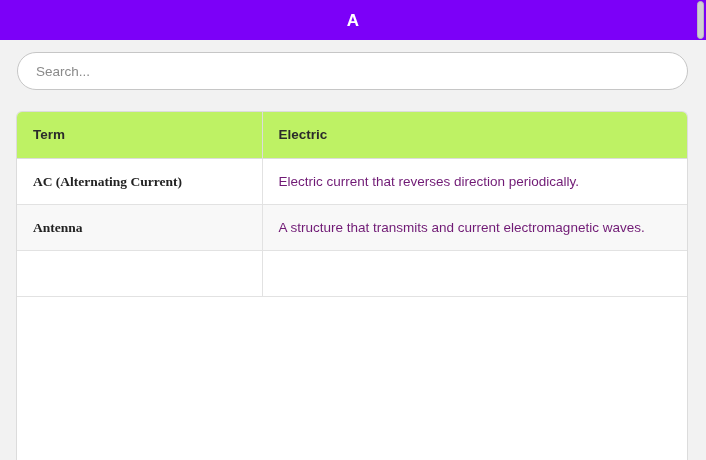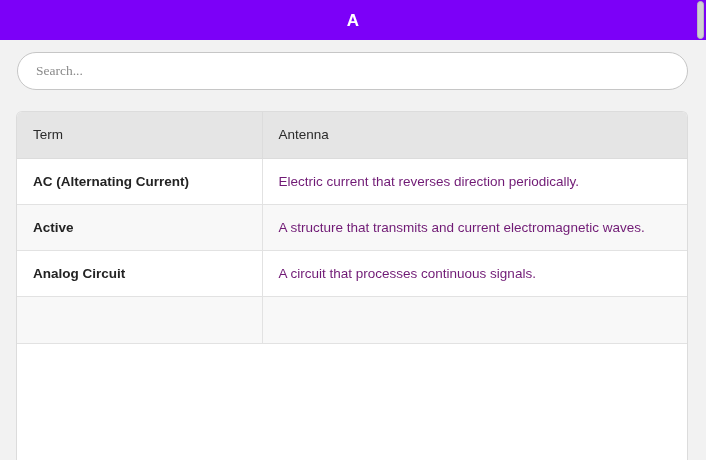--- a/index.html
+++ b/index.html
@@ -75,21 +75,21 @@
     height: 38px;
   }
   .search-input {
     width: 100%;
     height: 100%;
     box-sizing: border-box;
     border: 1px solid #c6c6c6;
     border-radius: 20px;
     background: #ffffff;
     padding: 0 18px;
-    font-family: Liberation Serif, serif;
+    font-family: Liberation Sans, sans-serif;
     font-size: 13.5px;
     color: #0c4a6e;
     outline: none;
   }
   .search-input::placeholder {
     color: #8a8a8a;
     opacity: 1;
   }
 
   
@@ -108,24 +108,24 @@
   }
   table.glossary {
     width: 100%;
     border-collapse: collapse;
     table-layout: fixed;
   }
   table.glossary col.col-term { width: 245px; }
   table.glossary col.col-meaning { width: auto; }
 
   table.glossary th {
-    background: #e5e5e5;
+    background: #bef264;
     text-align: left;
     font-size: 13.5px;
-    font-weight: normal;
+    font-weight: bold;
     color: #2b2b2b;
     padding: 15px 16px 16px 16px;
     border-bottom: 1px solid #dcdcdc;
     box-sizing: border-box;
     vertical-align: middle;
   }
   table.glossary th.th-term { border-right: 1px solid #dcdcdc; }
 
   table.glossary td {
     font-size: 13.5px;
@@ -133,20 +133,21 @@
     padding: 13px 16px;
     border-bottom: 1px solid #e2e2e2;
     vertical-align: middle;
     line-height: 1.42;
     box-sizing: border-box;
   }
   table.glossary td.cell-term {
     font-weight: bold;
     color: #232323;
     border-right: 1px solid #e2e2e2;
+    font-family: Liberation Serif, serif;
   }
   table.glossary tbody tr:nth-child(odd) { background: #ffffff; }
   table.glossary tbody tr:nth-child(even) { background: #f8f8f8; }
 
   table.glossary tbody tr.row-tall td { padding-top: 13px; padding-bottom: 13px; }
 </style>
 </head>
 <body>
 
 <div class="app">
@@ -161,35 +162,31 @@
 
   <div class="table-wrap">
     <table class="glossary">
       <colgroup>
         <col class="col-term">
         <col class="col-meaning">
       </colgroup>
       <thead>
         <tr>
           <th class="th-term">Term</th>
-          <th class="th-meaning">Antenna</th>
+          <th class="th-meaning">Electric</th>
         </tr>
       </thead>
       <tbody>
         <tr>
           <td class="cell-term">AC (Alternating Current)</td>
           <td class="cell-meaning">Electric current that reverses direction periodically.</td>
         </tr>
         <tr class="row-tall">
-          <td class="cell-term">Active</td>
+          <td class="cell-term">Antenna</td>
           <td class="cell-meaning">A structure that transmits and current electromagnetic waves.</td>
-        </tr>
-        <tr>
-          <td class="cell-term">Analog Circuit</td>
-          <td class="cell-meaning">A circuit that processes continuous signals.</td>
         </tr>
         <tr>
           <td class="cell-term">&nbsp;</td>
           <td class="cell-meaning">&nbsp;</td>
         </tr>
       </tbody>
     </table>
   </div>
 
   <div class="scrollbar-track">

